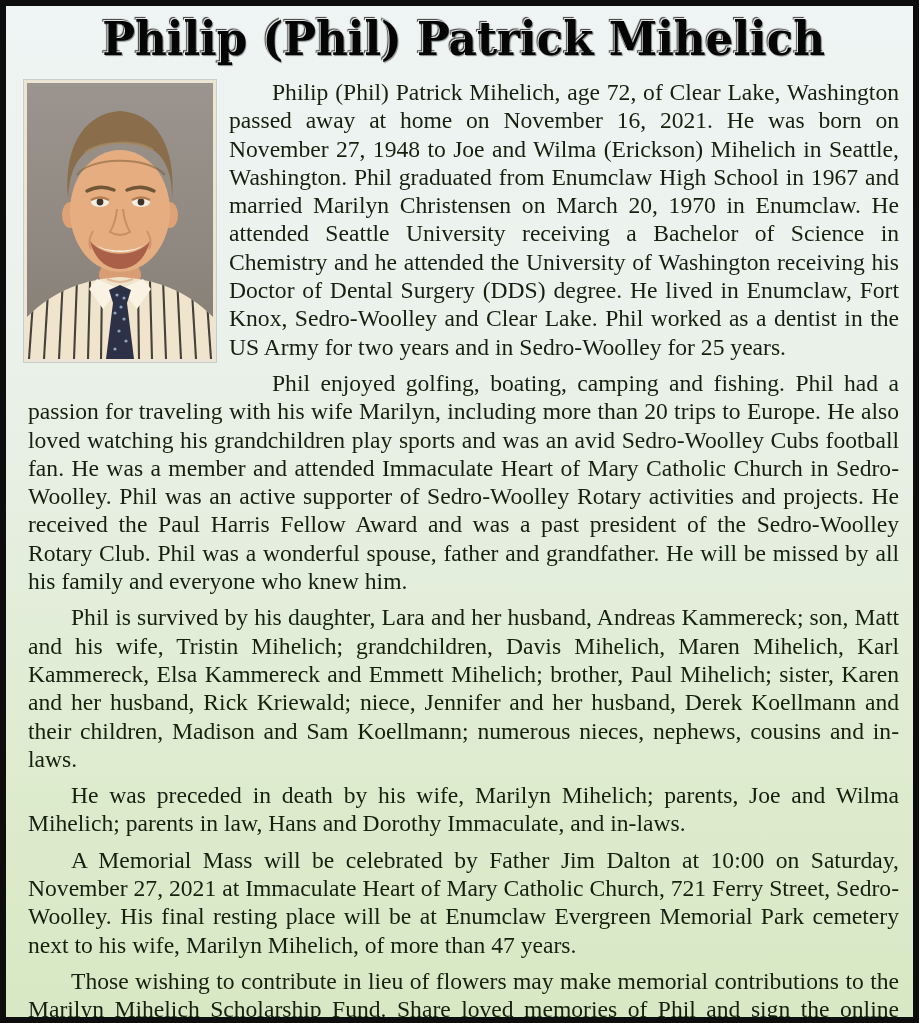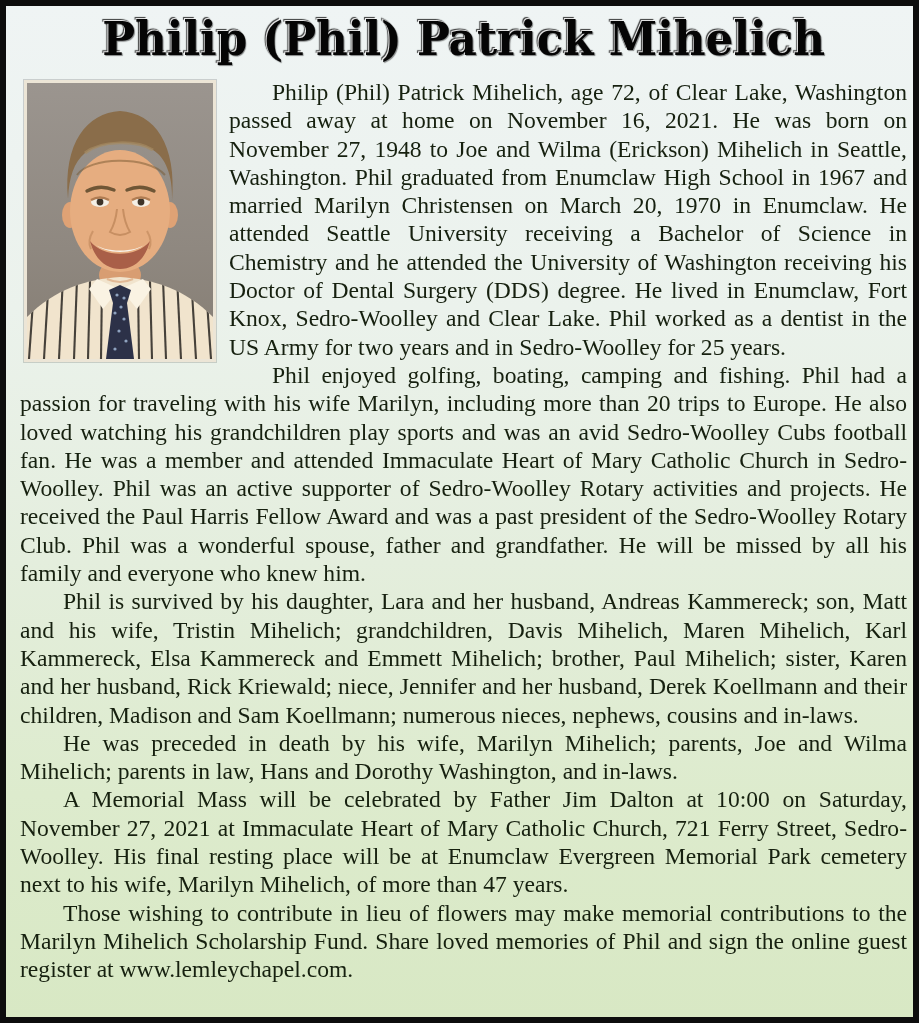--- a/index.html
+++ b/index.html
@@ -38,21 +38,21 @@
     background:#948d85;
     box-shadow:0 0 0 1px rgba(0,0,0,0.15);
   }
   .photo svg{display:block;width:100%;height:100%;}
   .body-text{
     font-size:23.6px;
     line-height:28.3px;
     text-align:justify;
     color:#16200f;
   }
-  .body-text p{margin:0;text-indent:43px;}
+  .body-text p{margin:8px;text-indent:43px;}
 </style>
 </head>
 <body>
 
 <div class="sheet">
   <div class="content">
 
     <h1 class="title"><span class="squeeze">Philip (Phil) Patrick Mihelich</span></h1>
 
     <div class="photo">
@@ -131,19 +131,19 @@
         <path d="M66,160 C80,172 106,172 120,160 C109,170 77,170 66,160 Z" fill="#f7f3ea"></path>
 
         <path d="M80,196 Q93,202 106,196" fill="none" stroke="#d89d72" stroke-width="2" opacity="0.6"></path>
       </svg>
     </div>
 
     <div class="body-text">
       <p>Philip (Phil) Patrick Mihelich, age 72, of Clear Lake, Washington passed away at home on November 16, 2021. He was born on November 27, 1948 to Joe and Wilma (Erickson) Mihelich in Seattle, Washington. Phil graduated from Enumclaw High School in 1967 and married Marilyn Christensen on March 20, 1970 in Enumclaw. He attended Seattle University receiving a Bachelor of Science in Chemistry and he attended the University of Washington receiving his Doctor of Dental Surgery (DDS) degree. He lived in Enumclaw, Fort Knox, Sedro-Woolley and Clear Lake. Phil worked as a dentist in the US Army for two years and in Sedro-Woolley for 25 years.</p>
       <p>Phil enjoyed golfing, boating, camping and fishing. Phil had a passion for traveling with his wife Marilyn, including more than 20 trips to Europe. He also loved watching his grandchildren play sports and was an avid Sedro-Woolley Cubs football fan. He was a member and attended Immaculate Heart of Mary Catholic Church in Sedro-Woolley. Phil was an active supporter of Sedro-Woolley Rotary activities and projects. He received the Paul Harris Fellow Award and was a past president of the Sedro-Woolley Rotary Club. Phil was a wonderful spouse, father and grandfather. He will be missed by all his family and everyone who knew him.</p>
       <p>Phil is survived by his daughter, Lara and her husband, Andreas Kammereck; son, Matt and his wife, Tristin Mihelich; grandchildren, Davis Mihelich, Maren Mihelich, Karl Kammereck, Elsa Kammereck and Emmett Mihelich; brother, Paul Mihelich; sister, Karen and her husband, Rick Kriewald; niece, Jennifer and her husband, Derek Koellmann and their children, Madison and Sam Koellmann; numerous nieces, nephews, cousins and in-laws.</p>
-      <p>He was preceded in death by his wife, Marilyn Mihelich; parents, Joe and Wilma Mihelich; parents in law, Hans and Dorothy Washington, and in-laws.</p>
+      <p>He was preceded in death by his wife, Marilyn Mihelich; parents, Joe and Wilma Mihelich; parents in law, Hans and Dorothy Immaculate, and in-laws.</p>
       <p>A Memorial Mass will be celebrated by Father Jim Dalton at 10:00 on Saturday, November 27, 2021 at Immaculate Heart of Mary Catholic Church, 721 Ferry Street, Sedro-Woolley. His final resting place will be at Enumclaw Evergreen Memorial Park cemetery next to his wife, Marilyn Mihelich, of more than 47 years.</p>
       <p>Those wishing to contribute in lieu of flowers may make memorial contributions to the Marilyn Mihelich Scholarship Fund. Share loved memories of Phil and sign the online guest register at www.lemleychapel.com.</p>
     </div>
 
   </div>
 </div>
 
 </body></html>

